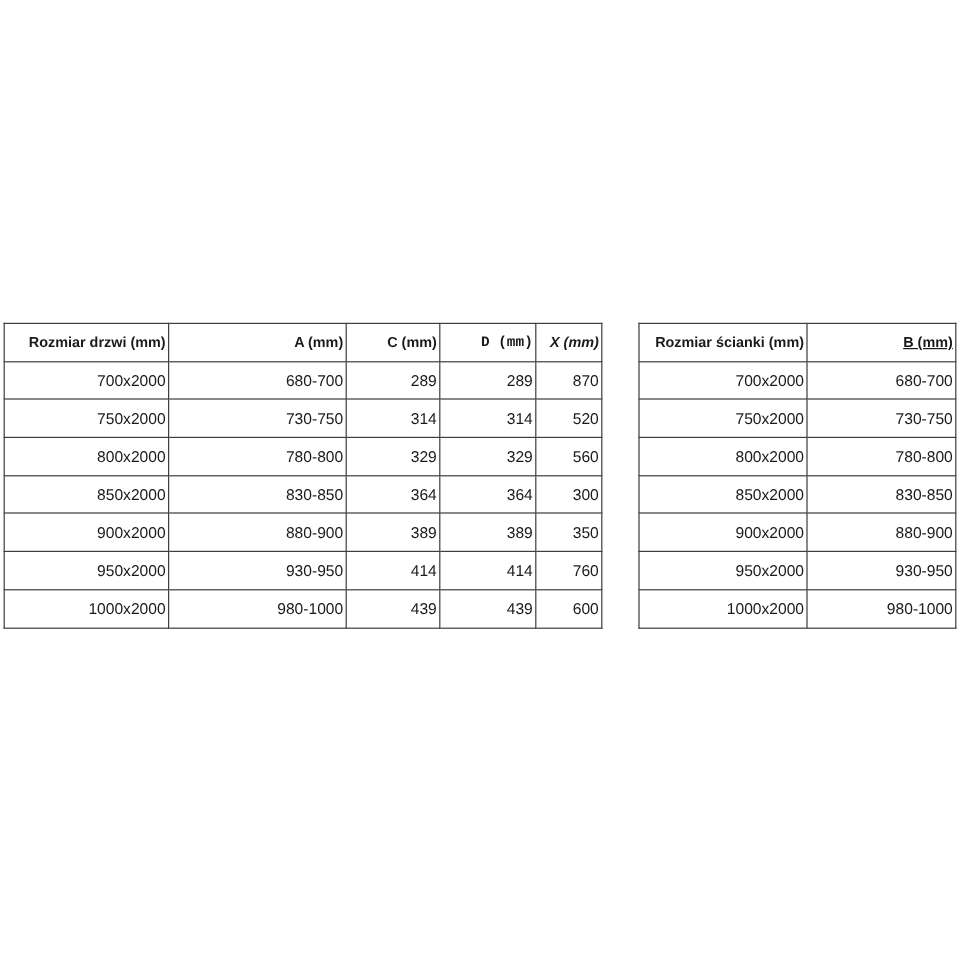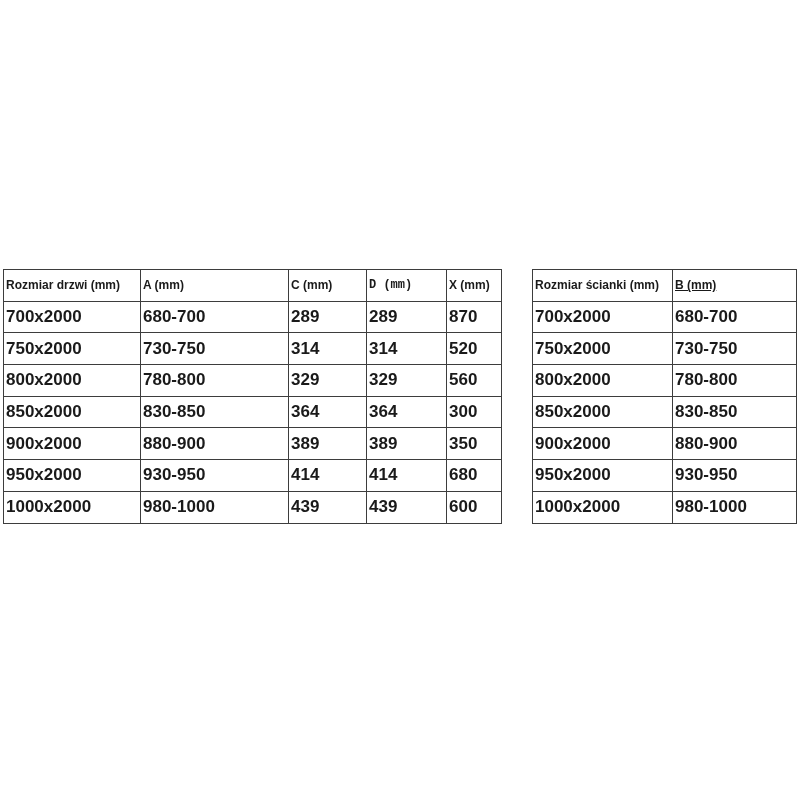--- a/index.html
+++ b/index.html
@@ -22,41 +22,41 @@
   }
   table.spec-table {
     position: absolute;
     border-collapse: collapse;
     table-layout: fixed;
     background: var(--bg-color);
   }
   table.spec-table th,
   table.spec-table td {
     border: 1px solid var(--border-color);
-    text-align: left;
+    text-align: right;
     vertical-align: middle;
     height: 31.7px;
     padding: 0 2px;
     overflow: hidden;
     white-space: nowrap;
   }
   table.spec-table th {
     font-size: 12px;
     font-weight: bold;
   }
   table.spec-table td {
-    font-size: 17px;
-    font-weight: bold;
+    font-size: 13px;
+    font-weight: normal;
   }
   #door-table { left: 3px; top: 269px; width: 475px; }
   #door-table th:nth-child(1) { width: 137px; }
   #door-table th:nth-child(2) { width: 148px; }
   #door-table th:nth-child(3) { width: 78px; }
   #door-table th:nth-child(4) { width: 80px; font-family: Liberation Mono, monospace; }
-  #door-table th:nth-child(5) { width: 55px; }
+  #door-table th:nth-child(5) { width: 55px; font-style: italic; }
   #wall-table { left: 532px; top: 269px; width: 264px; }
   #wall-table th:nth-child(1) { width: 140px; margin-left: 44px; }
   #wall-table th:nth-child(2) { width: 124px; text-decoration: underline; }
 </style>
 </head>
 <body>
 
 <div class="canvas">
   <table id="door-table" class="spec-table">
     <thead>
@@ -102,21 +102,21 @@
           <td>880-900</td>
           <td>389</td>
           <td>389</td>
           <td>350</td>
         </tr>
         <tr>
           <td>950x2000</td>
           <td>930-950</td>
           <td>414</td>
           <td>414</td>
-          <td>680</td>
+          <td>760</td>
         </tr>
         <tr>
           <td>1000x2000</td>
           <td>980-1000</td>
           <td>439</td>
           <td>439</td>
           <td>600</td>
         </tr>
       </tbody>
   </table>

